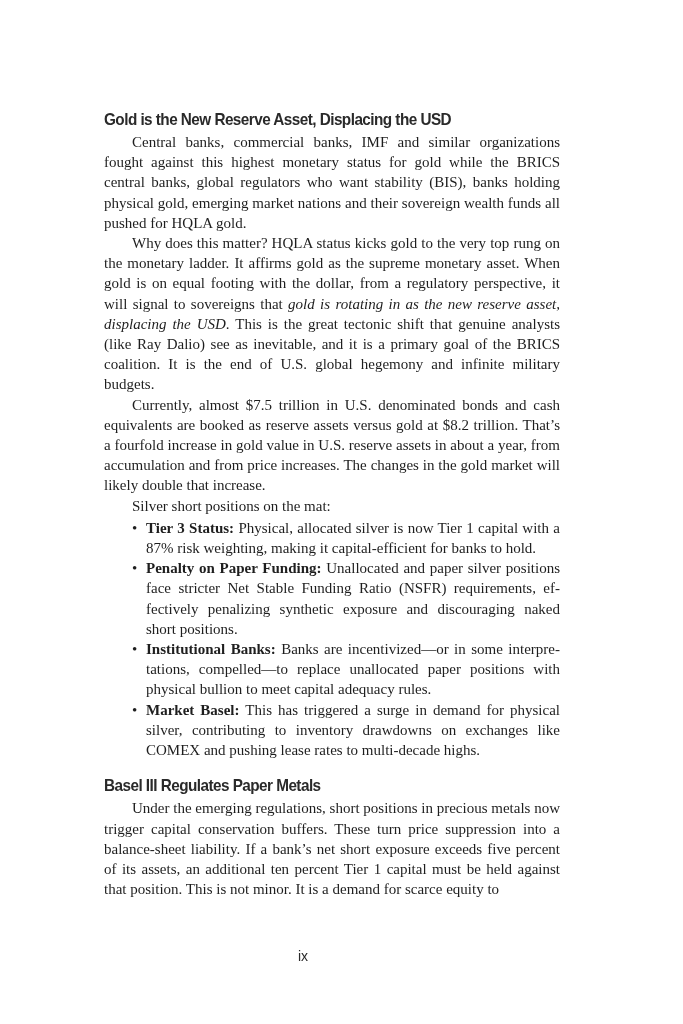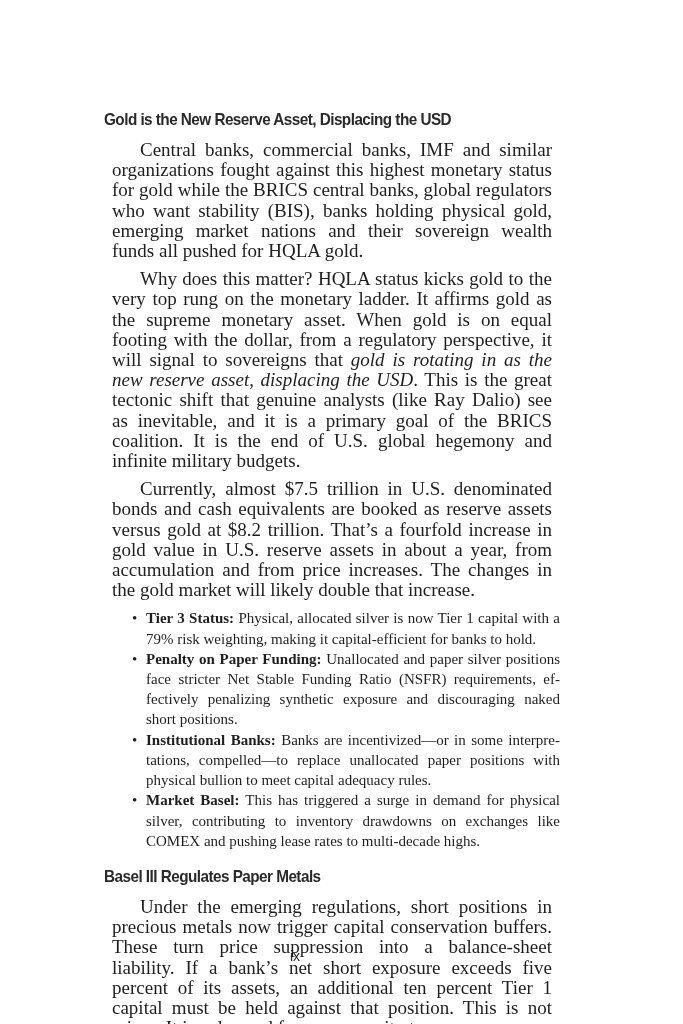--- a/index.html
+++ b/index.html
@@ -30,23 +30,23 @@
       white-space: nowrap;
       color: #2a2a2a;
       margin: 0;
       line-height: 24px;
     }
     h2.second {
       margin-top: 14px;
     }
     p {
       font-family: "Liberation Serif", serif;
-      font-size: 19px;
+      font-size: 15px;
       line-height: 20.2px;
-      margin: 8px;
+      margin: 0;
       text-align: justify;
       text-indent: 28px;
       hyphens: manual;
       color: #1e1e1e;
     }
     ul {
       list-style: none;
       margin: 2px 0 0 0;
       padding: 0 0 0 42px;
     }
@@ -65,43 +65,44 @@
     }
     li b {
       font-weight: bold;
     }
     em {
       font-style: italic;
     }
     .page-number {
       position: absolute;
       top: 948px;
-      left: 8px;
+      left: 16px;
       width: 574px;
       text-align: center;
       font-family: "Liberation Sans", sans-serif;
       font-size: 14px;
       color: #2a2a2a;
     }
   </style>
 </head>
 <body>
 
 <div class="page">
   <h2>Gold is the New Reserve Asset, Displacing the USD</h2>
 
   <p>Central banks, commercial banks, IMF and similar organizations fought against this highest monetary status for gold while the BRICS central banks, global regulators who want stability (BIS), banks holding physical gold, emerging market nations and their sovereign wealth funds all pushed for HQLA gold.</p>
 
   <p><span>Why does this matter? HQLA status kicks gold to the very top rung on the monetary ladder. It affirms gold as the supreme monetary asset. When gold is on equal footing with the dollar, from a regulatory perspec­tive, it will signal to sovereigns that </span><em>gold is rotating in as the new reserve asset, displacing the USD</em><span>. This is the great tectonic shift that genuine analysts (like Ray Dalio) see as inevitable, and it is a primary goal of the BRICS coalition. It is the end of U.S. global hegemony and infinite military budgets.</span></p>
 
   <p>Currently, almost $7.5 trillion in U.S. denominated bonds and cash equivalents are booked as reserve assets versus gold at $8.2 trillion. That’s a fourfold increase in gold value in U.S. reserve assets in about a year, from accumulation and from price increases. The changes in the gold market will likely double that increase.</p>
 
+  <p>Silver short positions on the mat:</p>
 
   <ul>
-    <li><span class="bullet">•</span><b>Tier 3 Status:</b><span> Physical, allocated silver is now Tier 1 capital with a 79% risk weighting, making it capital-efficient for banks to hold.</span></li>
+    <li><span class="bullet">•</span><b>Tier 3 Status:</b><span> Physical, allocated silver is now Tier 1 capital with a 87% risk weighting, making it capital-efficient for banks to hold.</span></li>
     <li><span class="bullet">•</span><b>Penalty on Paper Funding:</b><span> Unallocated and paper silver positions face stricter Net Stable Funding Ratio (NSFR) requirements, ef­fectively penalizing synthetic exposure and discouraging naked short positions.</span></li>
     <li><span class="bullet">•</span><b>Institutional Banks:</b><span> Banks are incentivized—or in some interpre­tations, compelled—to replace unallocated paper positions with physical bullion to meet capital adequacy rules.</span></li>
     <li><span class="bullet">•</span><b>Market Basel:</b><span> This has triggered a surge in demand for physi­cal silver, contributing to inventory drawdowns on exchanges like COMEX and pushing lease rates to multi-decade highs.</span></li>
   </ul>
 
   <h2 class="second">Basel III Regulates Paper Metals</h2>
 
   <p>Under the emerging regulations, short positions in precious metals now trigger capital conservation buffers. These turn price suppression into a balance-sheet liability. If a bank’s net short exposure exceeds five percent of its assets, an additional ten percent Tier 1 capital must be held against that position. This is not minor. It is a demand for scarce equity to</p>
 </div>
 

